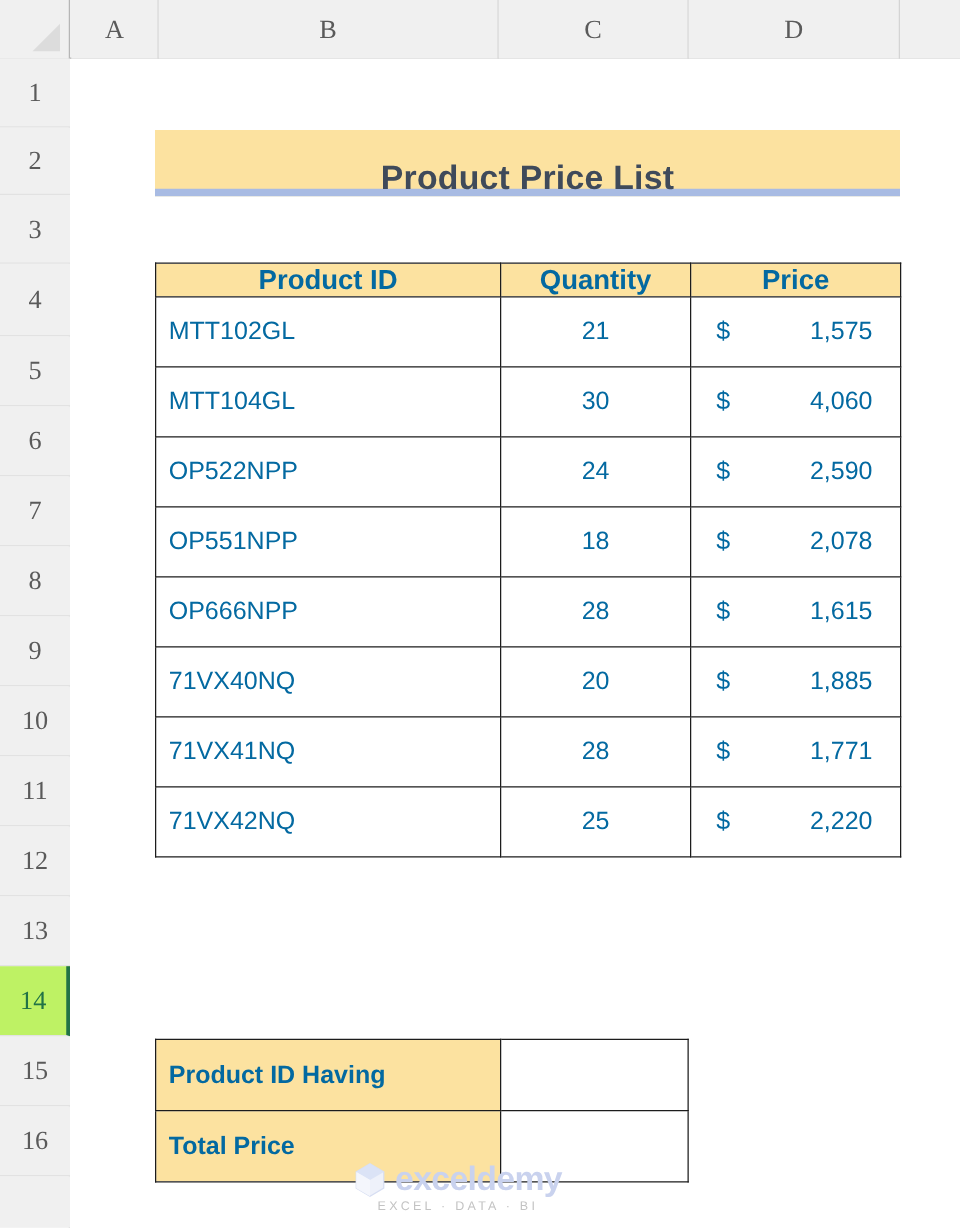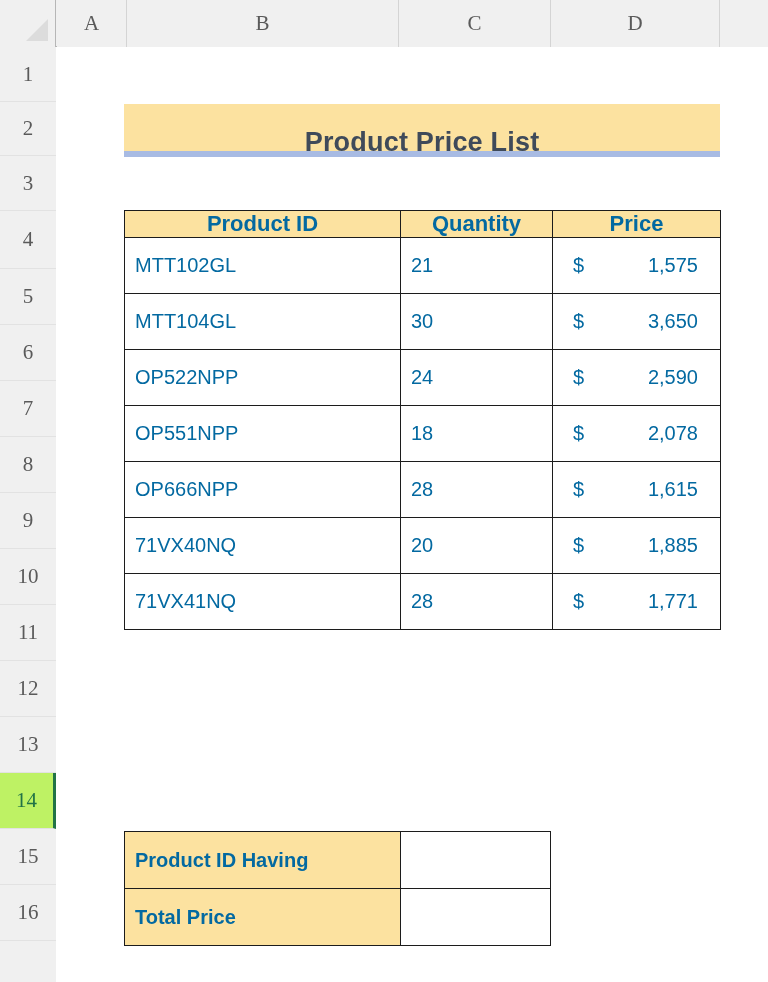--- a/index.html
+++ b/index.html
@@ -134,21 +134,21 @@
     overflow: hidden;
     white-space: nowrap;
   }
   .xl-table th {
     background: #fce2a0;
     font-weight: bold;
     font-size: 22px;
     text-align: center;
   }
   .cell-text { text-align: left; }
-  .cell-num  { text-align: left; }
+  .cell-num  { text-align: center; }
 
   
   .cell-money {
     padding: 0;
     position: relative;
   }
   .money-inner {
     display: flex;
     align-items: center;
     justify-content: space-between;
@@ -304,21 +304,21 @@
               <span class="money-val">1,575</span>
             </div>
           </td>
         </tr>
         <tr style="height:56px;">
           <td class="cell-text">MTT104GL</td>
           <td class="cell-num">30</td>
           <td class="cell-money">
             <div class="money-inner">
               <span class="money-sym">$</span>
-              <span class="money-val">3,650</span>
+              <span class="money-val">4,060</span>
             </div>
           </td>
         </tr>
         <tr style="height:56px;">
           <td class="cell-text">OP522NPP</td>
           <td class="cell-num">24</td>
           <td class="cell-money">
             <div class="money-inner">
               <span class="money-sym">$</span>
               <span class="money-val">2,590</span>
@@ -355,20 +355,30 @@
             </div>
           </td>
         </tr>
         <tr style="height:56px;padding-left:44px;">
           <td class="cell-text">71VX41NQ</td>
           <td class="cell-num">28</td>
           <td class="cell-money">
             <div class="money-inner">
               <span class="money-sym">$</span>
               <span class="money-val">1,771</span>
+            </div>
+          </td>
+        </tr>
+        <tr style="height:56px;">
+          <td class="cell-text">71VX42NQ</td>
+          <td class="cell-num">25</td>
+          <td class="cell-money">
+            <div class="money-inner">
+              <span class="money-sym">$</span>
+              <span class="money-val">2,220</span>
             </div>
           </td>
         </tr>
       </tbody>
     </table>
 
     <table class="xl-table" style="left:67px; top:783px; width:426px;">
       <colgroup>
         <col style="width:276px;">
         <col style="width:150px;">
@@ -378,15 +388,28 @@
           <td class="label-cell">Product ID Having</td>
           <td class="value-cell"></td>
         </tr>
         <tr style="height:57px;">
           <td class="label-cell">Total Price</td>
           <td class="value-cell"></td>
         </tr>
       </tbody>
     </table>
 
+    <div class="watermark" style="left:226px; top:880px;">
+      <div class="wm-row">
+        <div class="wm-mark">
+          <svg width="26" height="28" viewBox="0 0 26 28" aria-hidden="true">
+            <polygon points="13,1 24,7.5 24,20.5 13,27 2,20.5 2,7.5" fill="#eef1fa" stroke="#d7def2" stroke-width="1"></polygon>
+            <polygon points="13,1 24,7.5 13,14 2,7.5" fill="#dbe3f6"></polygon>
+            <polygon points="2,7.5 13,14 13,27 2,20.5" fill="#f4f6fc"></polygon>
+          </svg>
+        </div>
+        <span class="wm-word">exceldemy</span>
+      </div>
+      <span class="wm-sub">EXCEL  ·  DATA  ·  BI</span>
+    </div>
 
   </div>
 </div>
 
 </body></html>

